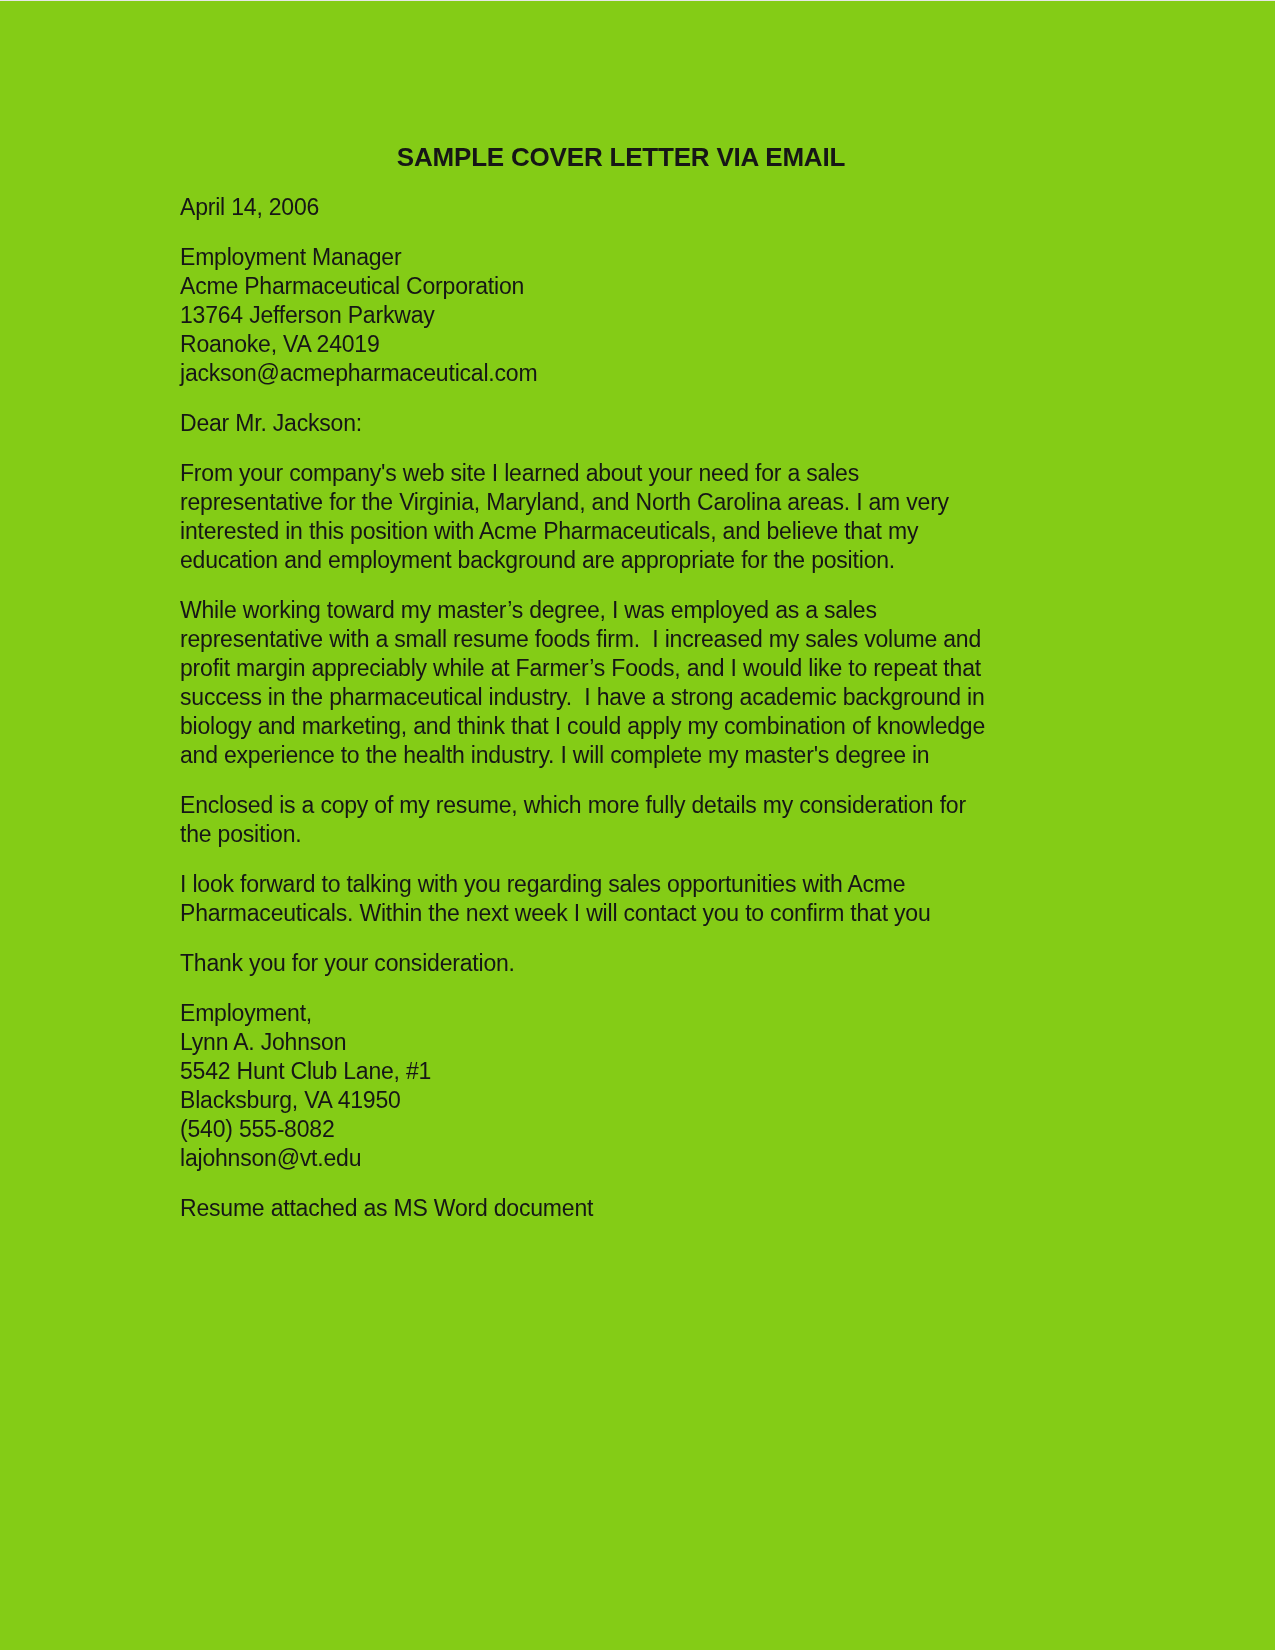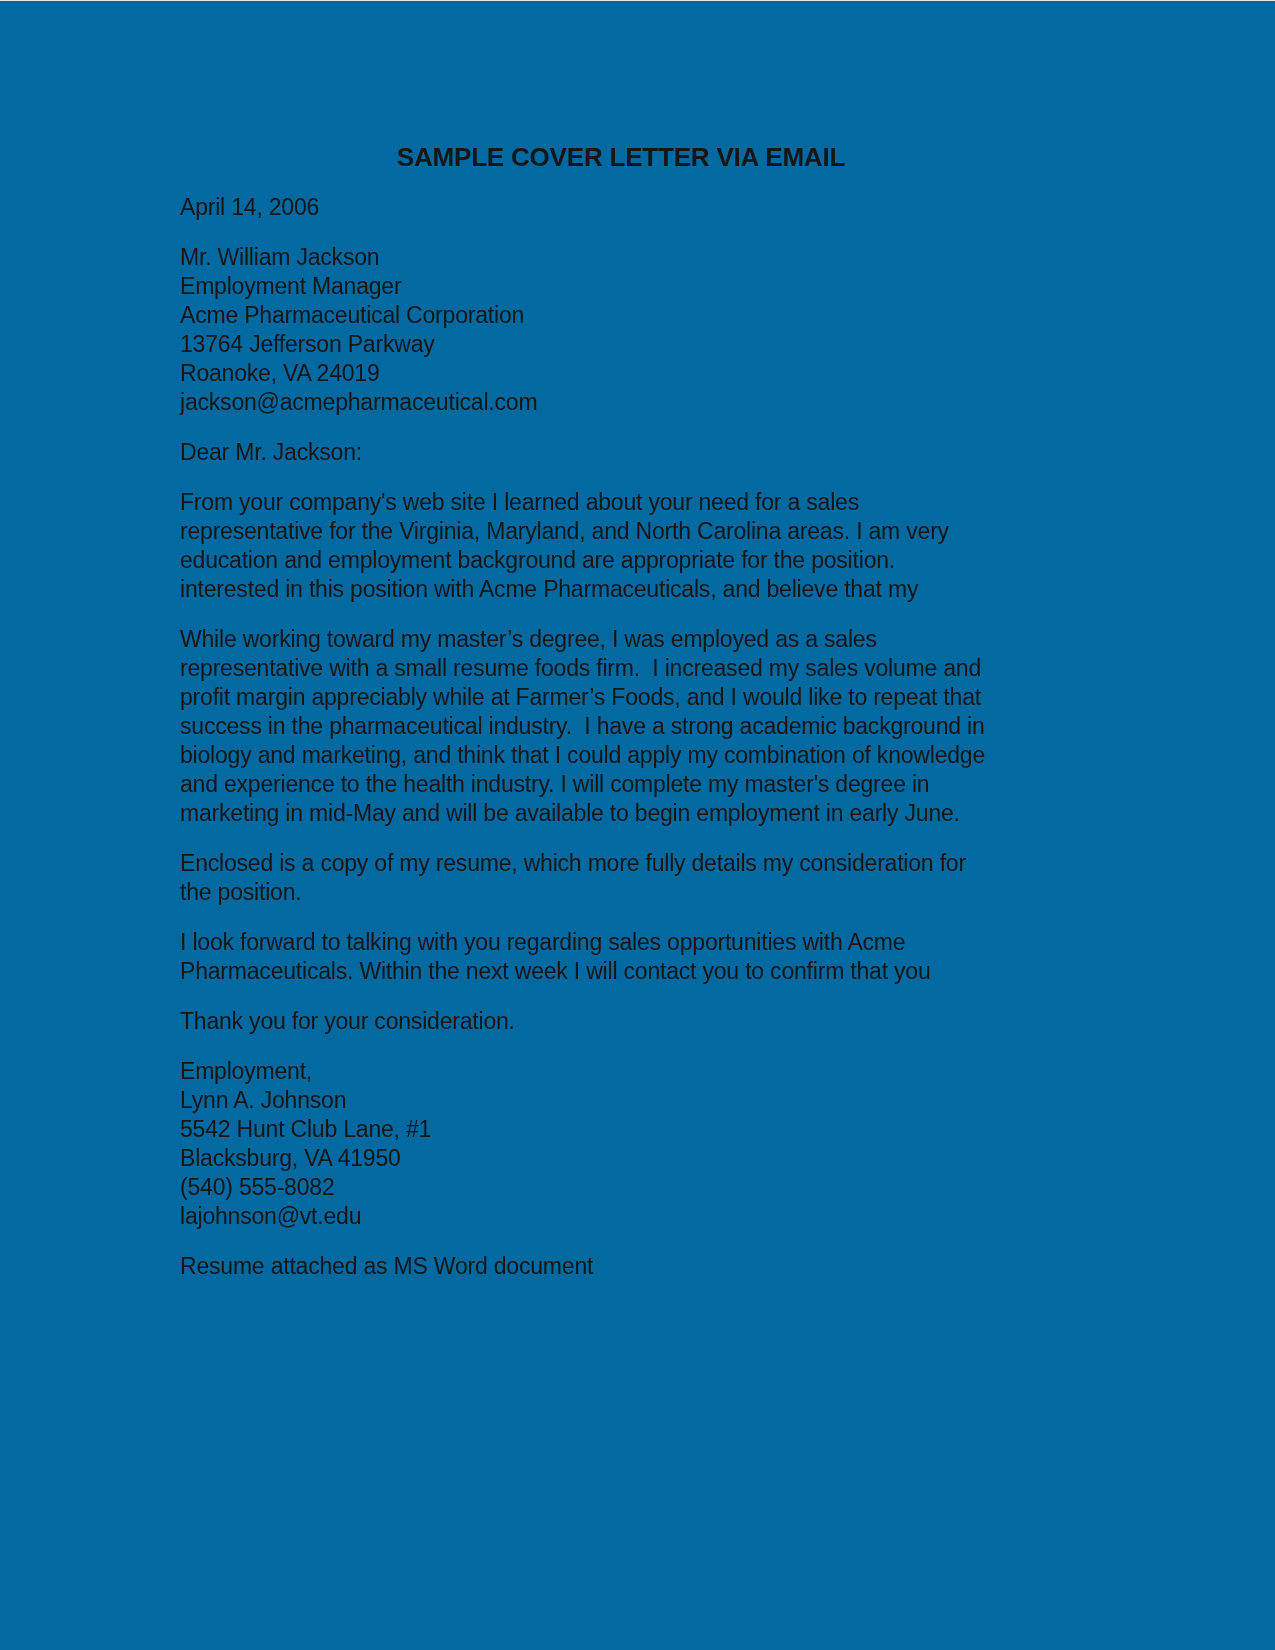--- a/index.html
+++ b/index.html
@@ -13,21 +13,21 @@
     font-family: "Liberation Sans", sans-serif;
     color: #161616;
     overflow: hidden;
   }
   .page {
     position: relative;
     width: 1275px;
     height: 1650px;
     box-sizing: border-box;
     border-top: 1px solid #e6e6e6;
-    background: #0369a1;
+    background: #84cc16;
   }
   .content {
     position: absolute;
     left: 180px;
     top: 142px;
     width: 882px;
     font-size: 23px;
     line-height: 29px;
     letter-spacing: -0.2px;
   }
@@ -49,45 +49,43 @@
 <body style="background: rgb(251, 251, 251); color: rgb(22, 22, 22);">
 
 <div class="page">
   <div class="content">
 
     <div class="title">SAMPLE COVER LETTER VIA EMAIL</div>
 
     <div class="block line">April 14, 2006</div>
 
     <div class="block">
-        <div class="line">Mr. William Jackson</div>
         <div class="line">Employment Manager</div>
         <div class="line">Acme Pharmaceutical Corporation</div>
         <div class="line">13764 Jefferson Parkway</div>
         <div class="line">Roanoke, VA 24019</div>
         <div class="line">jackson@acmepharmaceutical.com</div>
       </div>
 
     <div class="block line">Dear Mr. Jackson:</div>
 
     <div class="block">
         <div class="line">From your company's web site I learned about your need for a sales</div>
         <div class="line">representative for the Virginia, Maryland, and North Carolina areas. I am very</div>
+        <div class="line">interested in this position with Acme Pharmaceuticals, and believe that my</div>
         <div class="line">education and employment background are appropriate for the position.</div>
-        <div class="line">interested in this position with Acme Pharmaceuticals, and believe that my</div>
       </div>
 
     <div class="block">
         <div class="line">While working toward my master’s degree, I was employed as a sales</div>
         <div class="line">representative with a small resume foods firm.  I increased my sales volume and</div>
         <div class="line">profit margin appreciably while at Farmer’s Foods, and I would like to repeat that</div>
         <div class="line">success in the pharmaceutical industry.  I have a strong academic background in</div>
         <div class="line">biology and marketing, and think that I could apply my combination of knowledge</div>
         <div class="line">and experience to the health industry. I will complete my master's degree in</div>
-        <div class="line">marketing in mid-May and will be available to begin employment in early June.</div>
       </div>
 
     <div class="block">
         <div class="line">Enclosed is a copy of my resume, which more fully details my consideration for</div>
         <div class="line">the position.</div>
       </div>
 
     <div class="block">
         <div class="line">I look forward to talking with you regarding sales opportunities with Acme</div>
         <div class="line">Pharmaceuticals. Within the next week I will contact you to confirm that you</div>

